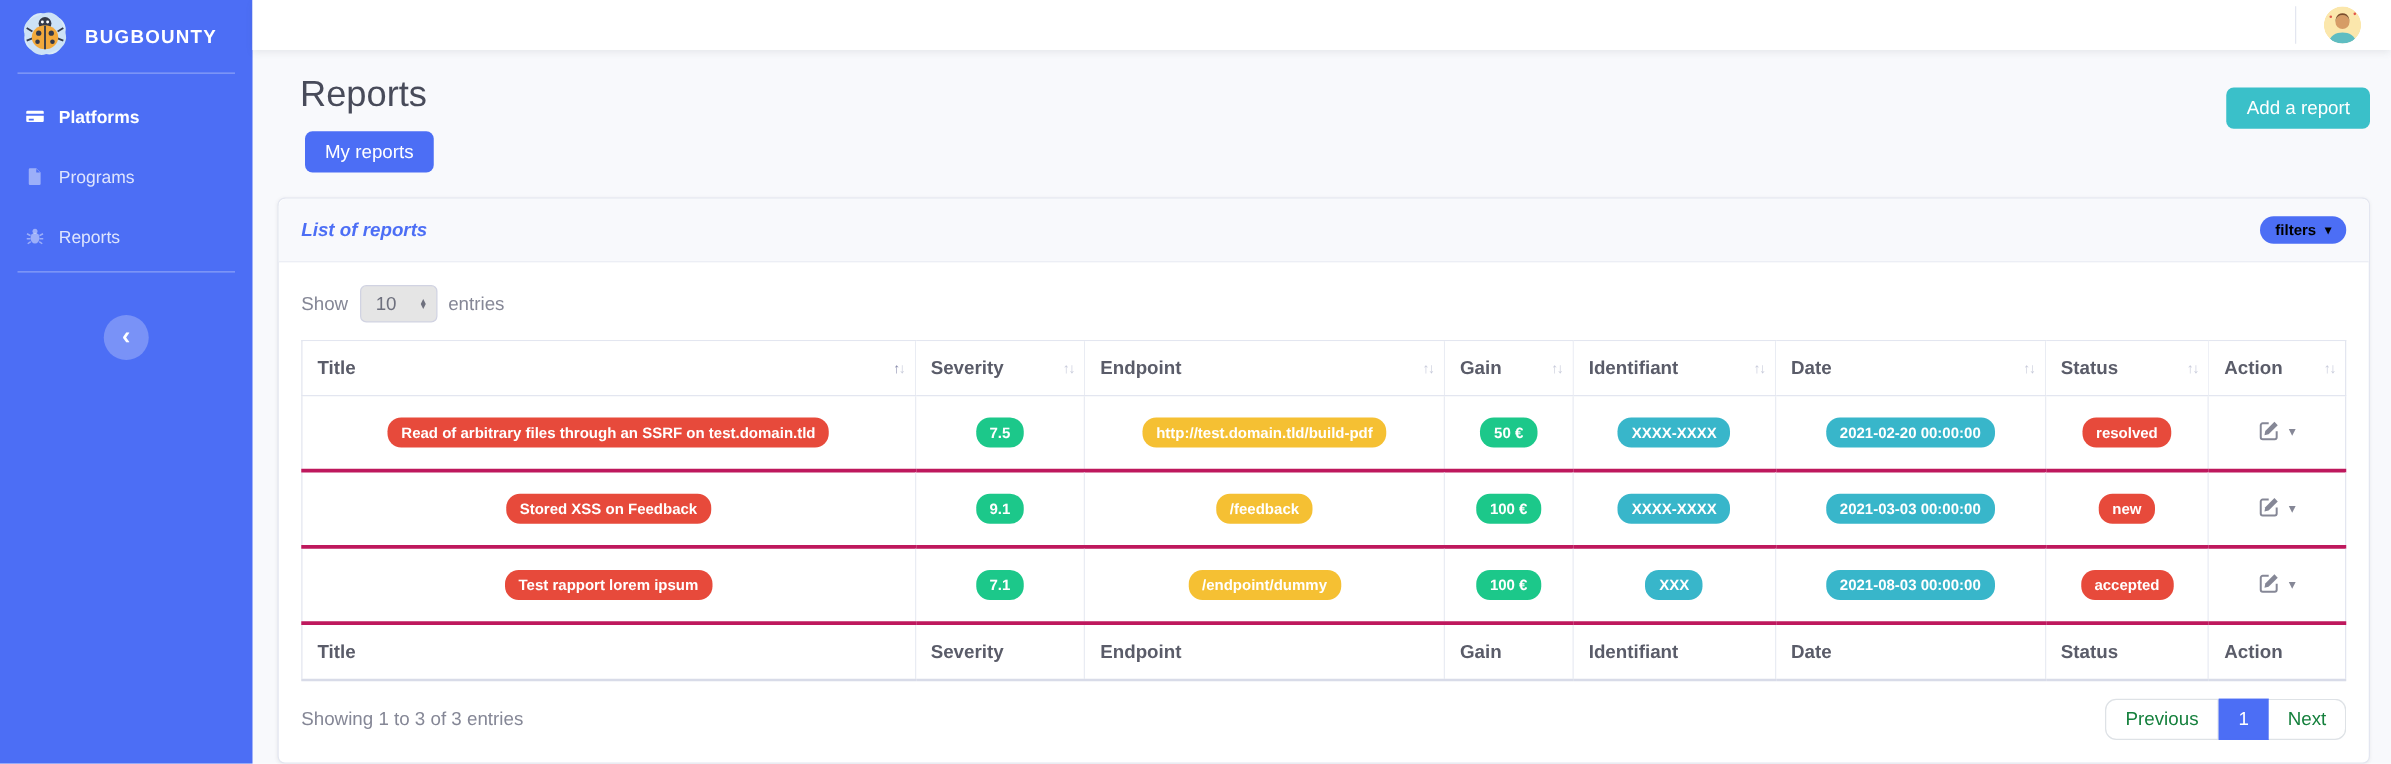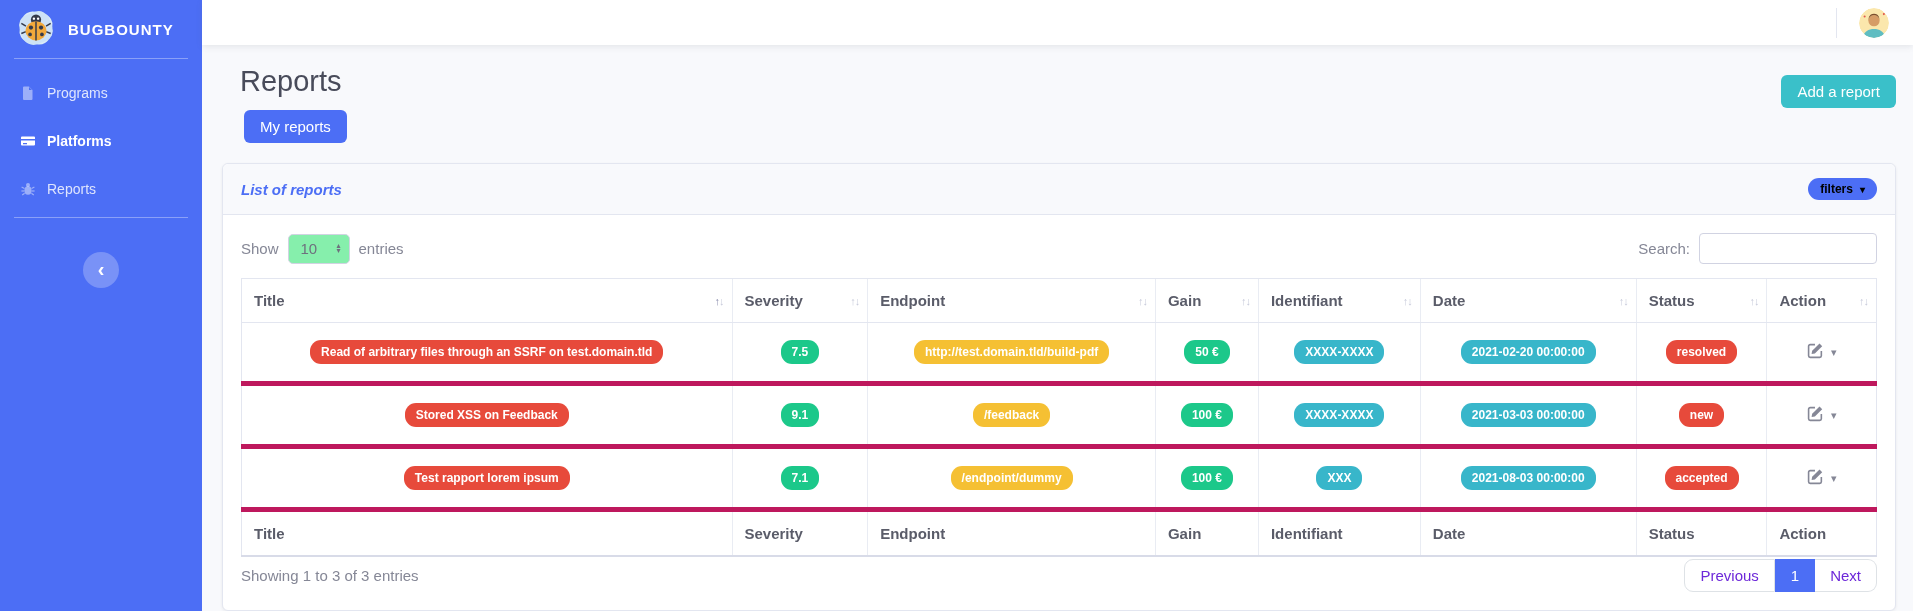--- a/index.html
+++ b/index.html
@@ -37,48 +37,48 @@
   
   .card { background:#fff; border:1px solid #e3e6f0; border-radius:6px; box-shadow:0 1px 3px rgba(58,59,69,0.08); }
   .card-header { background:#f8f9fc; border-bottom:1px solid #e3e6f0; border-radius:6px 6px 0 0; padding:14px 18px; display:flex; align-items:center; justify-content:space-between; }
   .card-title { color:var(--primary); font-weight:bold; font-size:15px;font-style:italic; }
   .pill { background:var(--primary); color:#000000; border:none; border-radius:12px; font-size:12px; font-weight:bold; padding:4px 12px; cursor:pointer; display:flex; align-items:center; gap:7px; font-family:inherit; }
   .pill .caret { font-size:10px; }
   .card-body { padding:18px; }
 
   .controls { display:flex; justify-content:space-between; align-items:center; margin-bottom:14px; color:#858796; }
   .ctrl-left, .ctrl-right { display:flex; align-items:center; gap:9px; }
-  .select-box { border:1px solid #d1d3e2; border-radius:5px; height:30px; min-width:62px; display:flex; align-items:center; justify-content:space-between; padding:0 8px 0 12px; color:#6e707e; cursor:pointer; background:#86efac; gap:8px; }
+  .select-box { border:1px solid #d1d3e2; border-radius:5px; height:30px; min-width:62px; display:flex; align-items:center; justify-content:space-between; padding:0 8px 0 12px; color:#6e707e; cursor:pointer; background:#e5e5e5; gap:8px; }
   .sel-arrows { display:flex; flex-direction:column; line-height:0.55; font-size:8px; color:#6e707e; }
   .search-input { border:1px solid #d1d3e2; border-radius:4px; height:31px; width:178px; padding:0 8px; font-size:15px; font-family:inherit; color:#3a3b45; background:#fff; }
 
   
   table { width:100%; border-collapse:collapse; table-layout:fixed; }
   thead th, tfoot th { text-align:left; font-size:15px; color:#5a5c69; font-weight:bold; padding:13px 12px; background:#fff; }
   thead th { border-top:1px solid #e3e6f0; border-bottom:1px solid #e3e6f0; cursor:pointer; position:relative; }
   th, td { border-left:1px solid #e9ecf3; }
   th:first-child, td:first-child { border-left:1px solid #e3e6f0;margin-top:12px; }
   th:last-child, td:last-child { border-right:1px solid #e3e6f0; }
   tfoot th { border-top:1px solid #e3e6f0; border-bottom:2px solid #d8dbe8; }
-  tbody td { padding:17px 10px; text-align:center; border-bottom:5px solid #be185d; }
+  tbody td { padding:17px 10px; text-align:center; border-bottom:3px solid #be185d; }
   .sort { position:absolute; right:8px; top:50%; transform:translateY(-50%); font-size:11px; letter-spacing:-1px; color:#c7cada; }
   .sort .asc-active { color:#8a8dad; }
 
   .badge { display:inline-block; color:#fff; font-size:12px; font-weight:bold; padding:5px 11px; border-radius:11px; white-space:nowrap; }
   .badge-danger { background:var(--danger); }
   .badge-success { background:var(--success); }
   .badge-warning { background:var(--warning); }
   .badge-info { background:var(--info); }
 
   .action-btn { background:none; border:none; cursor:pointer; display:inline-flex; align-items:center; gap:7px; color:#858796; }
   .action-btn .caret { font-size:11px; color:#858796; }
 
-  .table-footer { display:flex; justify-content:space-between; align-items:center; margin-top:2px; color:#858796; }
+  .table-footer { display:flex; justify-content:space-between; align-items:center; margin-top:14px; color:#858796; }
   .pagination { display:flex; }
-  .page-btn { border:1px solid #dee2e6; background:#fff; color:#6d28d9; font-size:15px; padding:7px 15px; cursor:pointer; font-family:inherit; }
+  .page-btn { border:1px solid #dee2e6; background:#fff; color:#15803d; font-size:15px; padding:7px 15px; cursor:pointer; font-family:inherit; }
   .page-btn.prev { border-radius:9px 0 0 9px; }
   .page-btn.next { border-radius:0 9px 9px 0; border-left:none; }
   .page-btn.active { background:var(--primary); border-color:var(--primary); color:#fff; }
 </style>
 </head>
 <body>
 
 <div class="app">
 
   <aside class="sidebar">
@@ -104,36 +104,36 @@
             <circle cx="17.5" cy="31" r="2"></circle>
               <circle cx="30.5" cy="31" r="2"></circle>
           </g>
         </svg>
       </span>
       <span class="brand-text">BUGBOUNTY</span>
     </div>
     <div class="sb-divider"></div>
 
     <nav class="sb-nav">
-      <div class="sb-item">
-        <span class="sb-icon">
-          <svg viewBox="0 0 16 16" width="16" height="16" fill="currentColor">
-            <path d="M4 1.5h5l3.5 3.5v9a1 1 0 0 1-1 1h-7.5a1 1 0 0 1-1-1v-11.5a1 1 0 0 1 1-1zM9 2v3h3z" fill-rule="evenodd"></path>
-          </svg>
-        </span>
-        <span>Programs</span>
-      </div>
       <div class="sb-item active">
         <span class="sb-icon">
           <svg viewBox="0 0 16 16" width="16" height="16" fill="currentColor">
             <path d="M2 3.5h12a1 1 0 0 1 1 1V6H1V4.5a1 1 0 0 1 1-1z"></path>
             <path d="M1 7.5h14v4a1 1 0 0 1-1 1H2a1 1 0 0 1-1-1zM3 10h4v1.3H3z" fill-rule="evenodd"></path>
           </svg>
         </span>
         <span>Platforms</span>
+      </div>
+      <div class="sb-item">
+        <span class="sb-icon">
+          <svg viewBox="0 0 16 16" width="16" height="16" fill="currentColor">
+            <path d="M4 1.5h5l3.5 3.5v9a1 1 0 0 1-1 1h-7.5a1 1 0 0 1-1-1v-11.5a1 1 0 0 1 1-1zM9 2v3h3z" fill-rule="evenodd"></path>
+          </svg>
+        </span>
+        <span>Programs</span>
       </div>
       <div class="sb-item">
         <span class="sb-icon">
           <svg viewBox="0 0 16 16" width="16" height="16" fill="currentColor" stroke="currentColor">
             <ellipse cx="8" cy="9.5" rx="3.6" ry="4.3" stroke="none"></ellipse>
             <circle cx="8" cy="4" r="2" stroke="none"></circle>
             <g stroke-width="1.2" fill="none">
               <line x1="4.4" y1="7.5" x2="1.6" y2="6"></line>
                 <line x1="4.2" y1="10" x2="1.4" y2="10"></line>
                 <line x1="4.6" y1="12.3" x2="2.2" y2="14"></line>
@@ -201,24 +201,20 @@
               <span>Show</span>
               <div class="select-box">
                 <span>10</span>
                 <span class="sel-arrows">
                   <span>▴</span>
                     <span>▾</span>
                 </span>
               </div>
               <span>entries</span>
             </div>
-            <div class="ctrl-right">
-              <span>Search:</span>
-              <input class="search-input" type="text" value="" style="">
-            </div>
           </div>
 
           <table>
             <colgroup>
               <col style="width:30%">
                 <col style="width:8.3%">
                 <col style="width:17.6%">
                 <col style="width:6.3%">
               <col style="width:9.9%">
                 <col style="width:13.2%">

